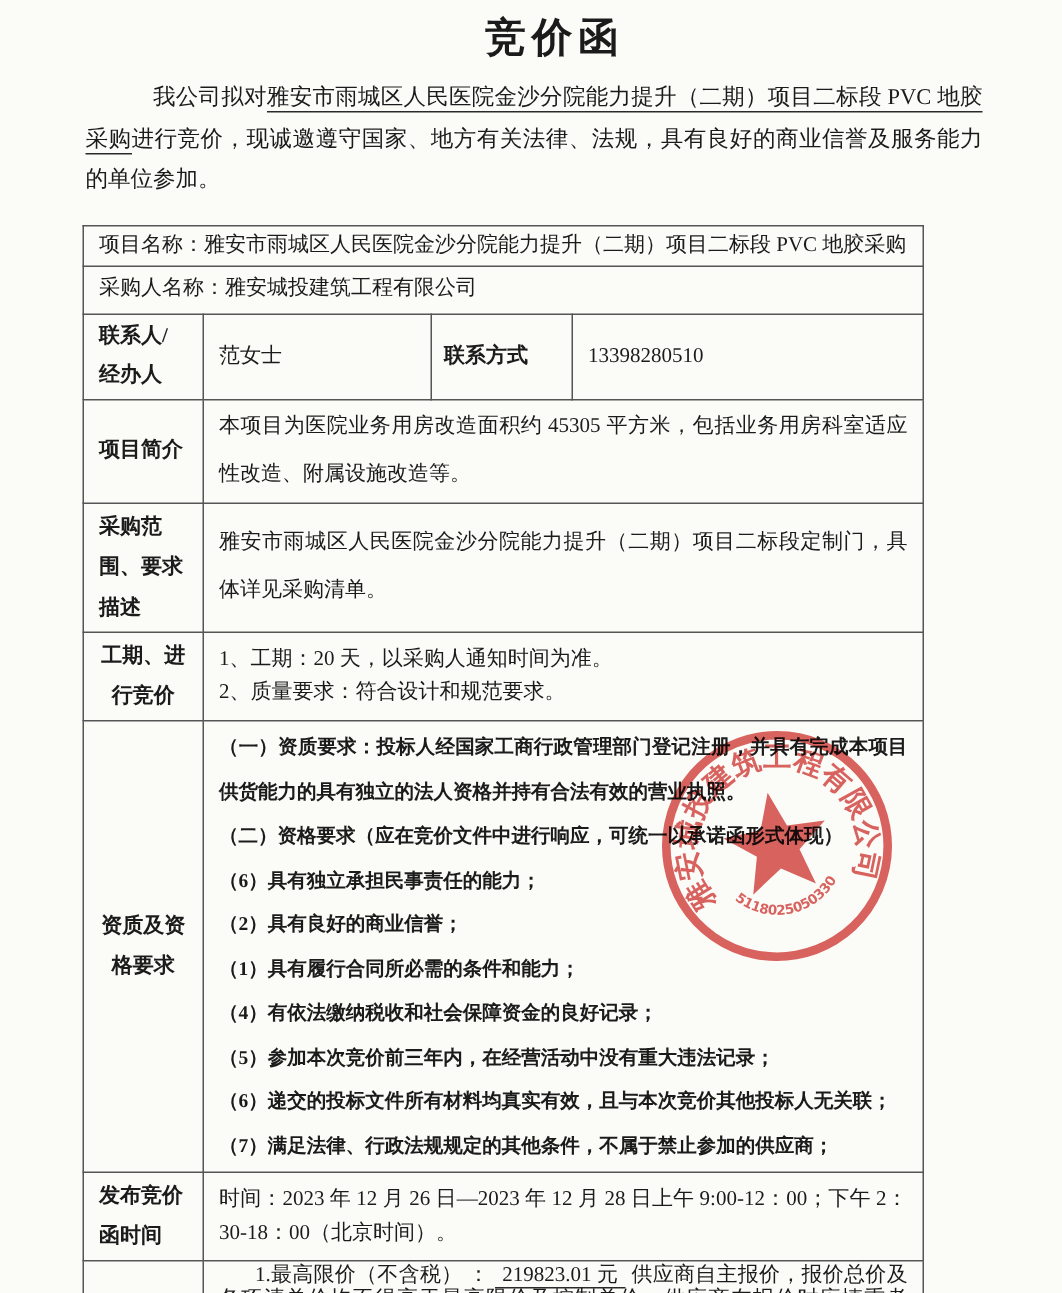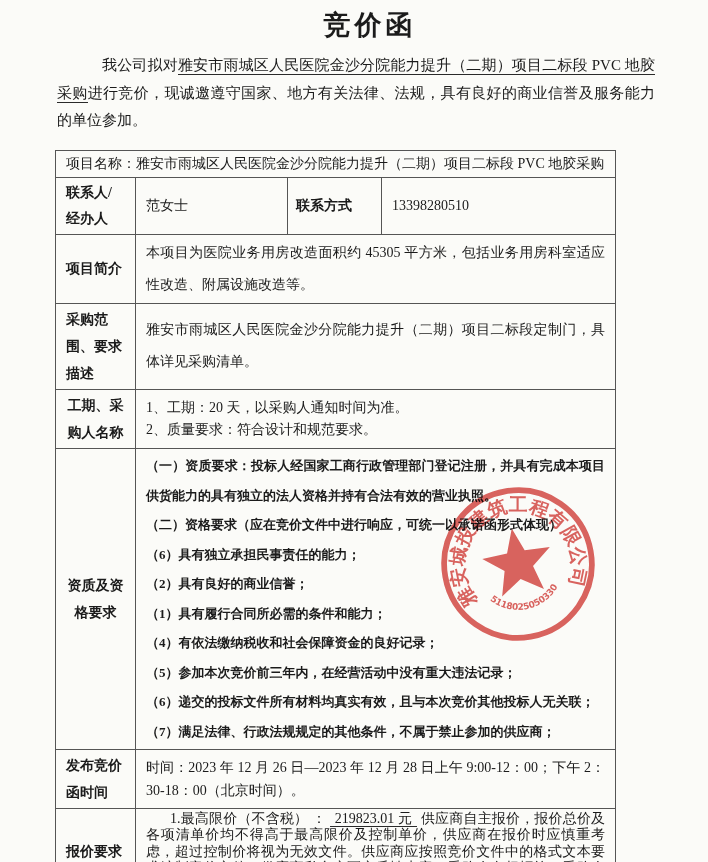--- a/index.html
+++ b/index.html
@@ -105,36 +105,39 @@
     <colgroup>
       <col style="width:80px">
         <col style="width:152px">
         <col style="width:94px">
         <col style="width:234px">
     </colgroup>
     <tbody>
       <tr class="r1">
         <td colspan="4" class="single"><b>项目名称：</b><span>雅安市雨城区人民医院金沙分院能力提升（二期）项目二标段 PVC 地胶采购</span></td>
       </tr>
+      <tr class="r2">
+        <td colspan="4" class="single"><b>采购人名称：</b><span>雅安城投建筑工程有限公司</span></td>
+      </tr>
       <tr class="r3">
         <td class="lab r3lab">联系人/经办人</td>
         <td class="r3name">范女士</td>
         <td class="lab r3lab" style="padding-left:8px">联系方式</td>
         <td class="r3phone">13398280510</td>
       </tr>
       <tr class="r4">
         <td class="lab">项目简介</td>
         <td colspan="3" class="val">本项目为医院业务用房改造面积约 45305 平方米，包括业务用房科室适应性改造、附属设施改造等。</td>
       </tr>
       <tr class="r5">
         <td class="lab">采购范围、要求描述</td>
         <td colspan="3" class="val">雅安市雨城区人民医院金沙分院能力提升（二期）项目二标段定制门，具体详见采购清单。</td>
       </tr>
       <tr class="r6">
-        <td class="lab center">工期、采购人名称</td>
+        <td class="lab center">工期、进行竞价</td>
         <td colspan="3" class="val-tight">
           <div>1、工期：20 天，以采购人通知时间为准。</div>
           <div>2、质量要求：符合设计和规范要求。</div>
         </td>
       </tr>
       <tr class="r7">
         <td class="lab center">资质及资格要求</td>
         <td colspan="3" class="qual" style="font-size:13px">
           <p>（一）资质要求：投标人经国家工商行政管理部门登记注册，并具有完成本项目供货能力的具有独立的法人资格并持有合法有效的营业执照。</p>
           <p>（二）资格要求（应在竞价文件中进行响应，可统一以承诺函形式体现）</p>

